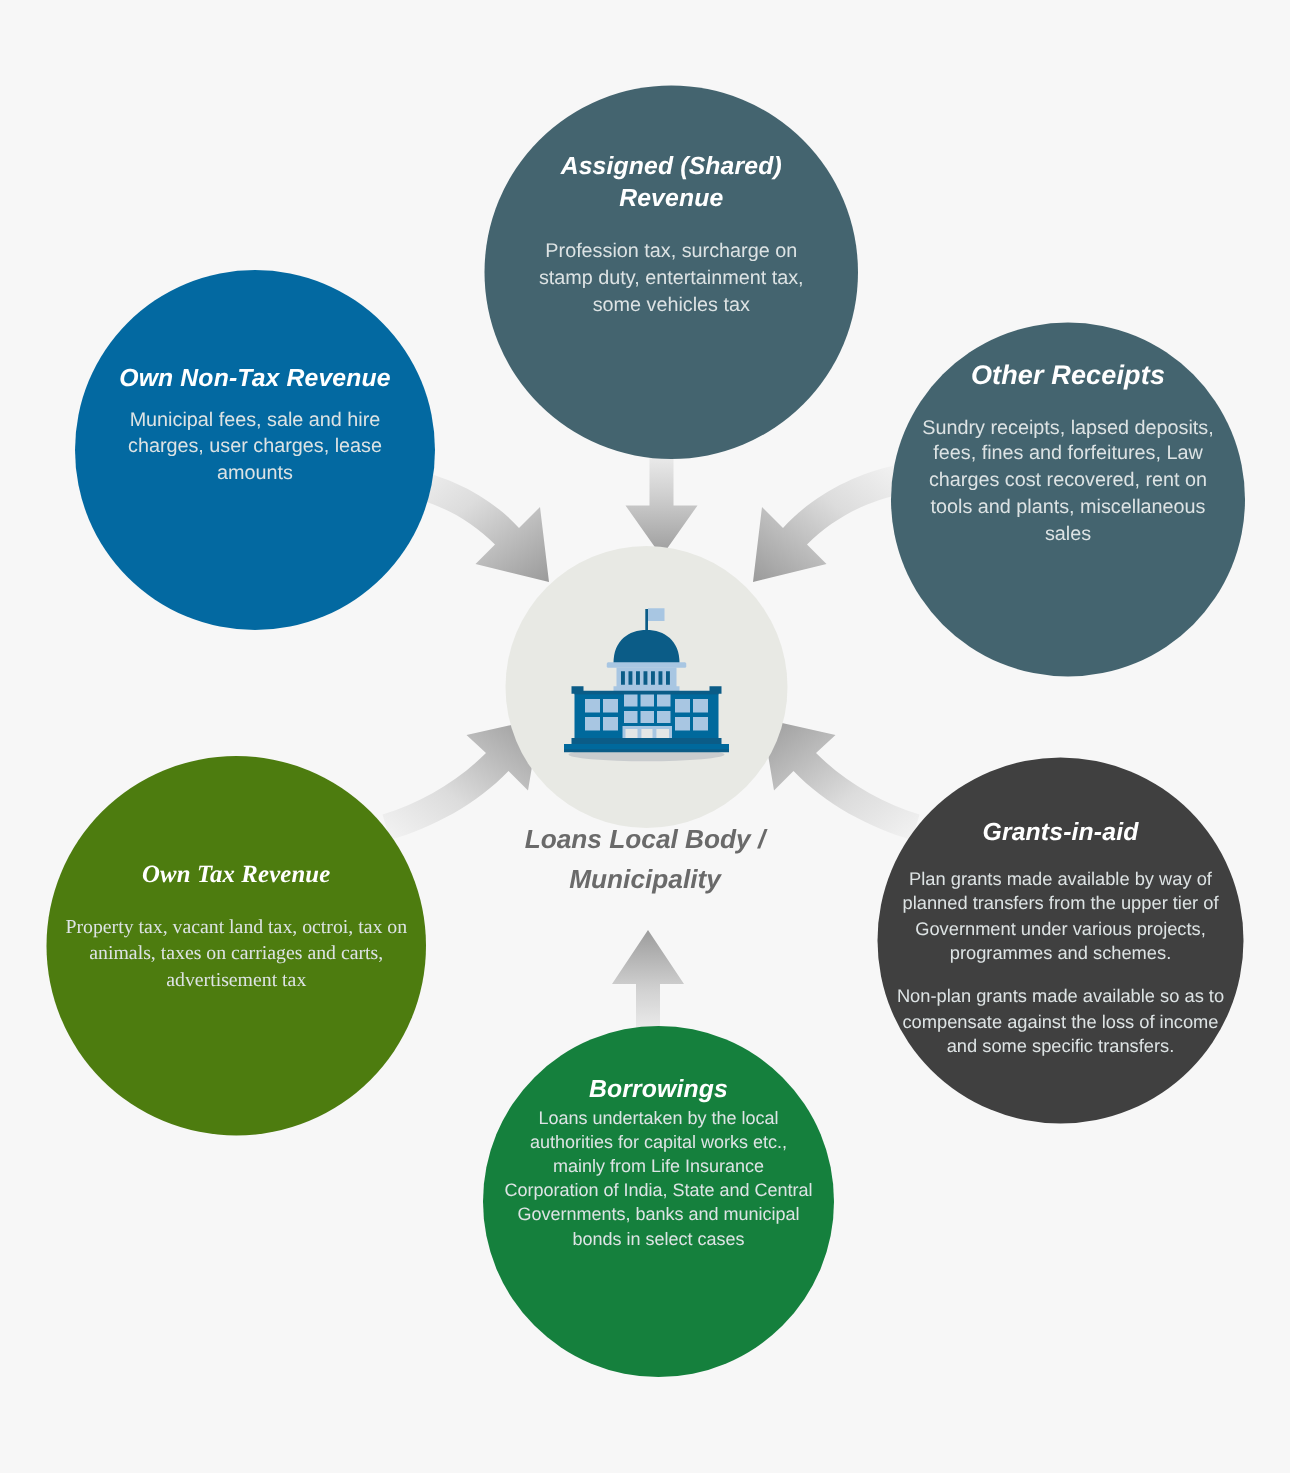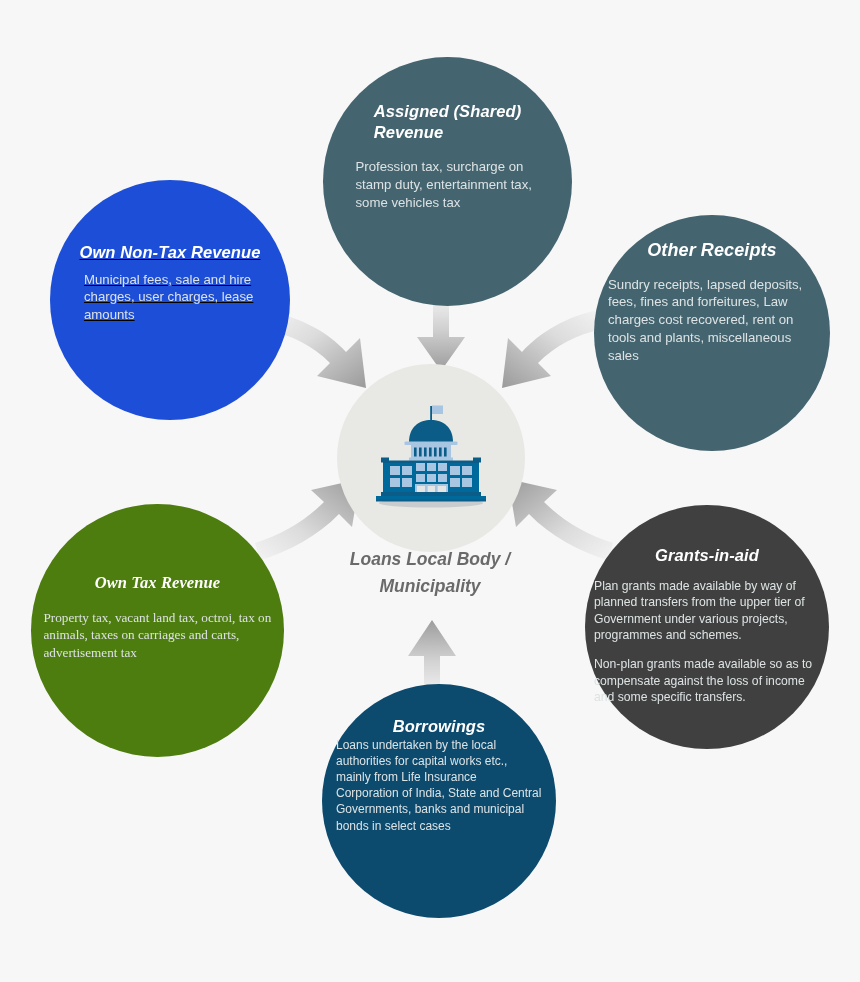--- a/index.html
+++ b/index.html
@@ -30,21 +30,21 @@
   }
   .node {
     position: absolute;
     border-radius: 50%;
     background: #44646f;
     z-index: 2;
     display: flex;
     flex-direction: column;
     align-items: center;
     box-sizing: border-box;
-    text-align: left;
+    text-align: center;
   }
   .node .title {
     color: #ffffff;
     font-style: italic;
     font-weight: bold;
     line-height: 1.25;
     letter-spacing: 0.1px;
   }
   .node .body {
     color: #dde3e4;
@@ -302,21 +302,21 @@
   <div class="node" id="node-assigned" style="background: rgb(68, 100, 111);">
     <div class="title">
       <div>Assigned (Shared)</div>
       <div>Revenue</div>
     </div>
     <div class="body">
         <p>Profession tax, surcharge on stamp duty, entertainment tax, some vehicles tax</p>
       </div>
   </div>
 
-  <div class="node" id="node-nontax" style="background: #1d4ed8; text-decoration: underline;">
+  <div class="node" id="node-nontax" style="background: #0369a1;">
     <div class="title">
       <div>Own Non-Tax Revenue</div>
     </div>
     <div class="body">
         <p>Municipal fees, sale and hire charges, user charges, lease amounts</p>
       </div>
   </div>
 
   <div class="node" id="node-other" style="background: rgb(68, 100, 111);">
     <div class="title">
@@ -339,21 +339,21 @@
   <div class="node" id="node-grants" style="background: #404040;">
     <div class="title">
       <div>Grants-in-aid</div>
     </div>
     <div class="body">
         <p>Plan grants made available by way of planned transfers from the upper tier of  Government under various projects, programmes and schemes.</p>
         <p>Non-plan grants made available so as to compensate against the loss of income and some specific transfers.</p>
       </div>
   </div>
 
-  <div class="node" id="node-borrowings" style="background: #0c4a6e;">
+  <div class="node" id="node-borrowings" style="background: #15803d;">
     <div class="title">
       <div>Borrowings</div>
     </div>
     <div class="body">
         <p>Loans undertaken by the local authorities for capital works etc., mainly from  Life Insurance Corporation of India, State and Central Governments, banks and municipal bonds in select cases</p>
       </div>
   </div>
 
 </div>
 

